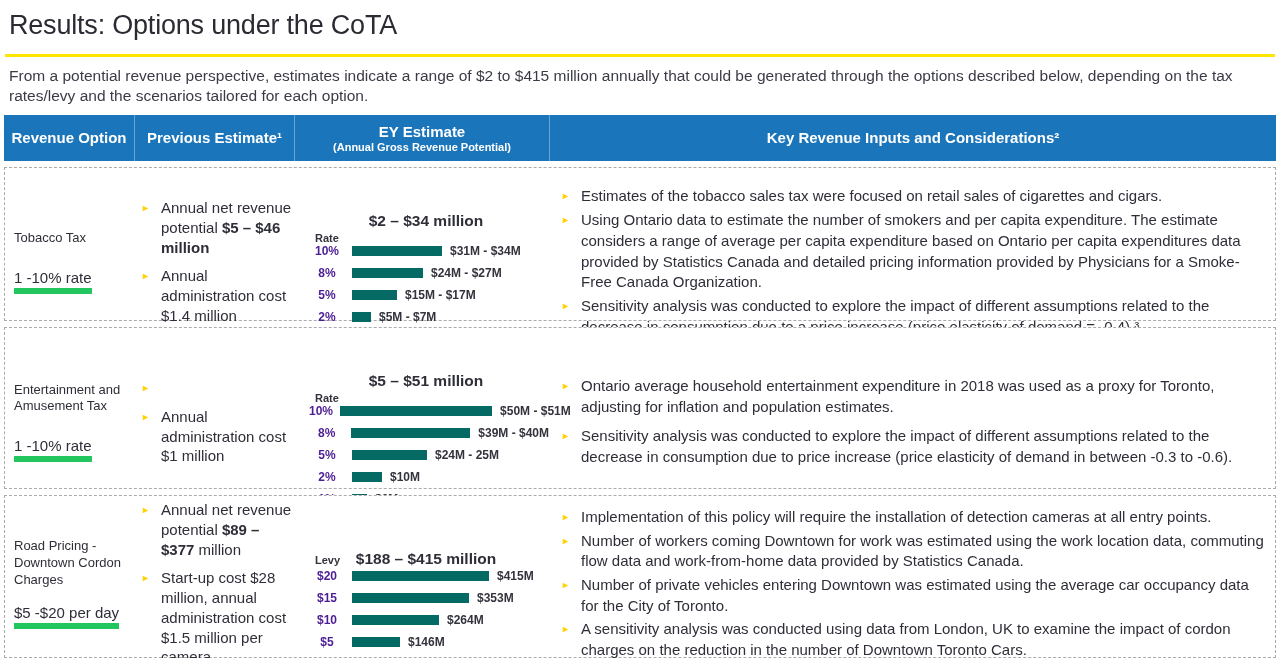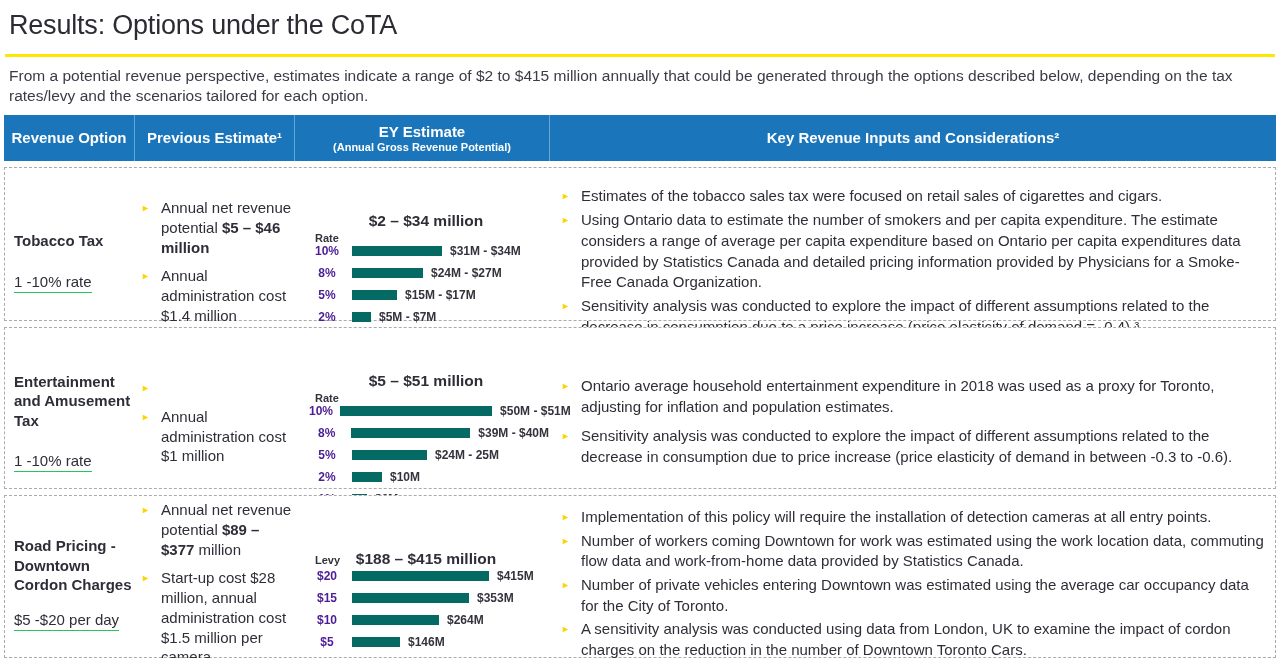--- a/index.html
+++ b/index.html
@@ -33,23 +33,23 @@
   .row{
     display:grid;grid-template-columns:131px 160px 255px 1fr;
     border:1px dashed #ababab;background:#fff;
   }
   .row:nth-child(1){height:152px;}
   .row:nth-child(2){height:160px;}
   .row:nth-child(3){height:161px;}
   
   .col-name{padding:8px 2px 8px 9px;display:flex;flex-direction:column;justify-content:center;gap:22px;}
   .row:nth-child(3) .col-name{gap:16px;}
-  .option-name{font-weight:bold;font-size:15px;line-height:1.3;}
+  .option-name{font-weight:normal;font-size:13px;line-height:1.3;}
   .option-rate{font-size:15px;}
-  .option-rate span{border-bottom:1px solid #22c55e;padding-bottom:2px;display:inline-block;}
+  .option-rate span{border-bottom:6px solid #22c55e;padding-bottom:2px;display:inline-block;}
   
   .bullet{display:flex;align-items:flex-start;}
   .bullet-marker{
     color:var(--bullet,#ffd200);font-size:9px;line-height:20px;
     width:10px;flex:none;margin-right:10px;
   }
   .bullet-text{flex:1;}
   
   .col-prev{
     display:flex;flex-direction:column;justify-content:center;gap:9px;

